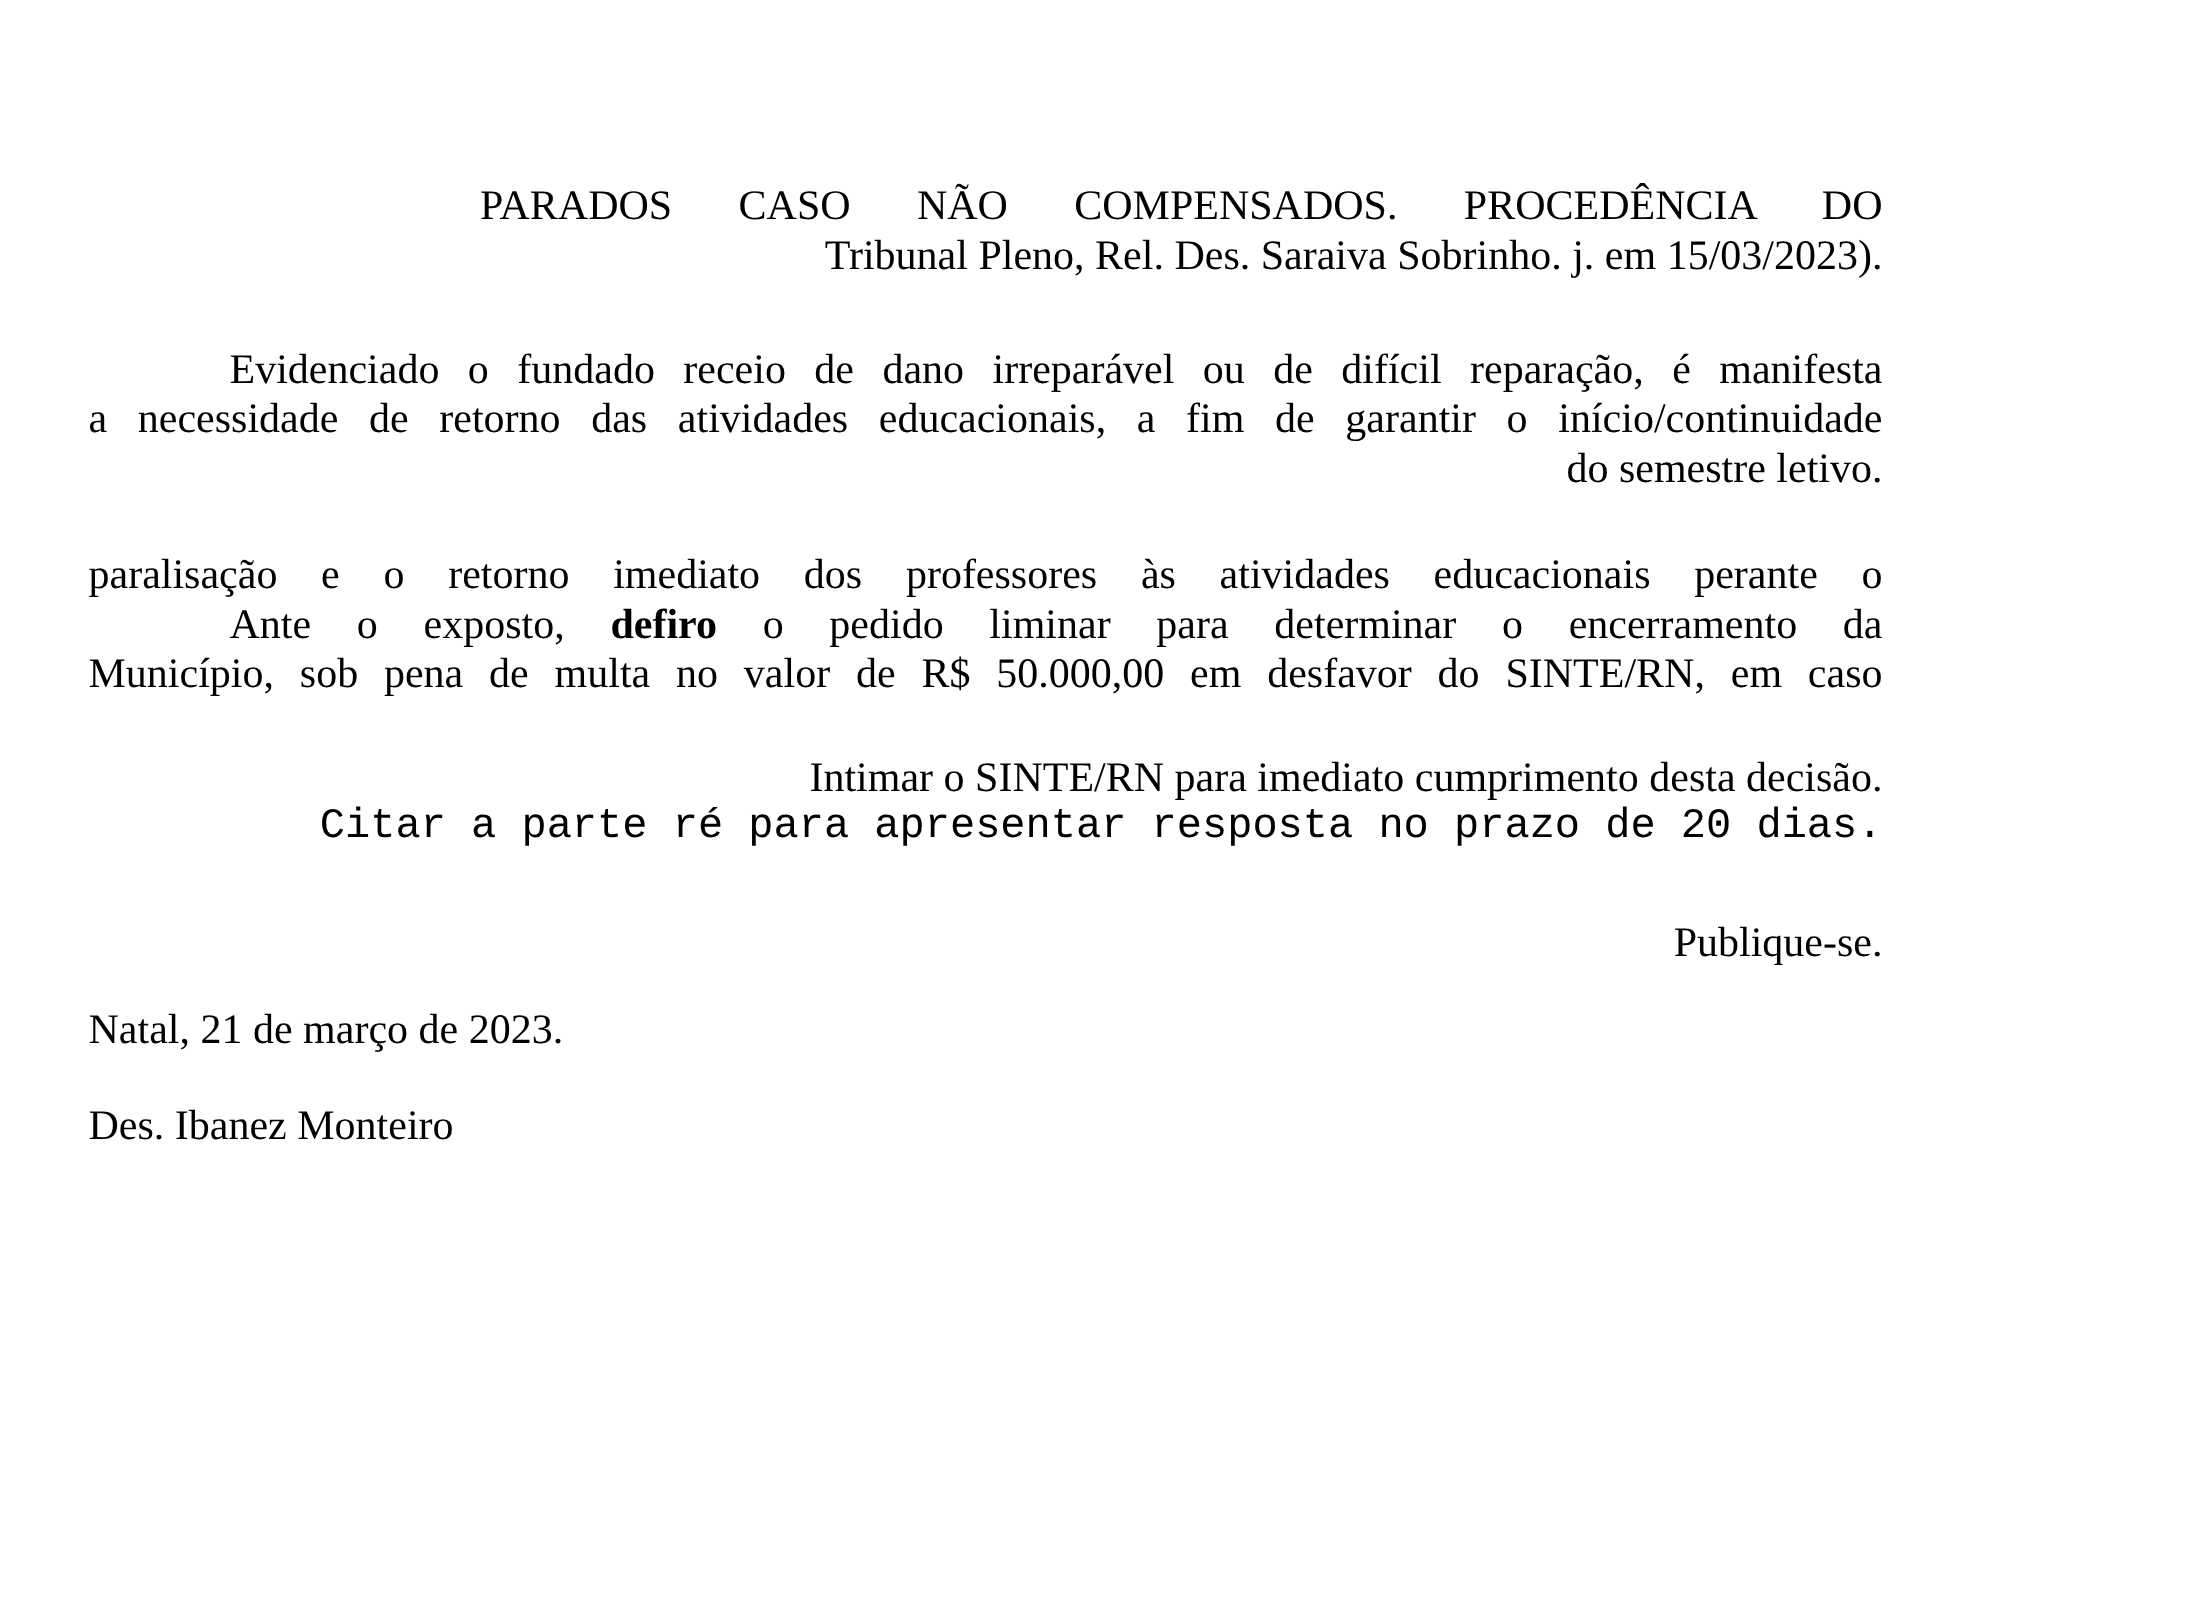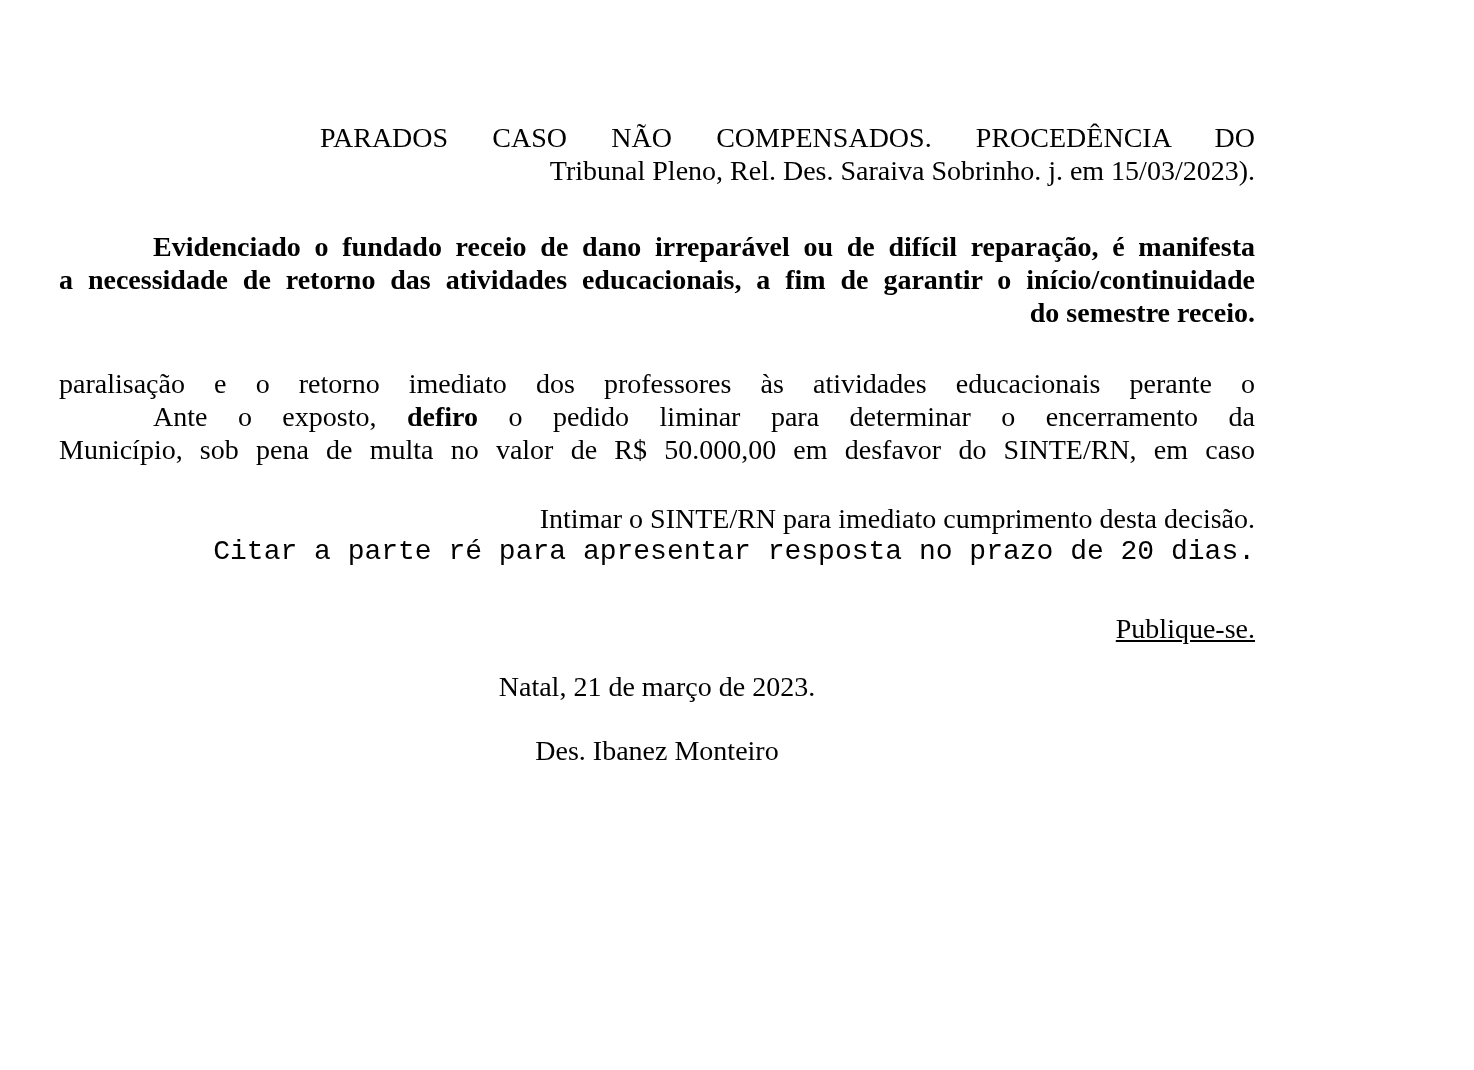--- a/index.html
+++ b/index.html
@@ -17,46 +17,46 @@
     line-height: 33px;
     overflow: hidden;
   }
   .doc {
     padding: 121px 219px 0 59px; 
   }
   .line { text-align: right; }
   .just { text-align: justify; text-align-last: justify; text-justify: inter-word; }
   .indent { text-indent: 94px; }
   .citation { margin-left: 261px; margin-bottom: 43px; } 
-  .center { text-align: center; }
+  .center { }
   .b { font-weight: bold; }
-  .mb38 { margin-bottom: 38px; font-weight: bold; }
+  .mb38 { margin-bottom: 38px; }
   .mb36 { margin-bottom: 36px; }
   .mb32 { }
   .mb44 { margin-bottom: 44px; font-family: Liberation Mono, monospace; }
   .mb37 { margin-bottom: 37px; }
-  .mb25 { margin-bottom: 25px; text-decoration: underline; }
+  .mb25 { margin-bottom: 25px; }
   .mb31 { margin-bottom: 31px; }
   .mb35 { margin-bottom: 35px; }
 </style>
 </head>
 <body>
 
 <div class="page">
   <div class="doc">
 
     <div class="citation">
       <div class="line just">PARADOS CASO NÃO COMPENSADOS. PROCEDÊNCIA DO</div>
       <div class="line">Tribunal Pleno, Rel. Des. Saraiva Sobrinho. j. em 15/03/2023).</div>
     </div>
 
     <div class="para mb38">
       <div class="line just indent">Evidenciado o fundado receio de dano irreparável ou de difícil reparação, é manifesta</div>
       <div class="line just">a necessidade de retorno das atividades educacionais, a fim de garantir o início/continuidade</div>
-      <div class="line">do semestre receio.</div>
+      <div class="line">do semestre letivo.</div>
     </div>
 
     <div class="para mb36">
       <div class="line just">paralisação e o retorno imediato dos professores às atividades educacionais perante o</div>
       <div class="line just indent"><span>Ante o exposto, </span><span class="b">defiro</span><span> o pedido liminar para determinar o encerramento da</span></div>
       <div class="line just">Município, sob pena de multa no valor de R$ 50.000,00 em desfavor do SINTE/RN, em caso</div>
     </div>
 
     <div class="para mb32">
       <div class="line indent">Intimar o SINTE/RN para imediato cumprimento desta decisão.</div>

